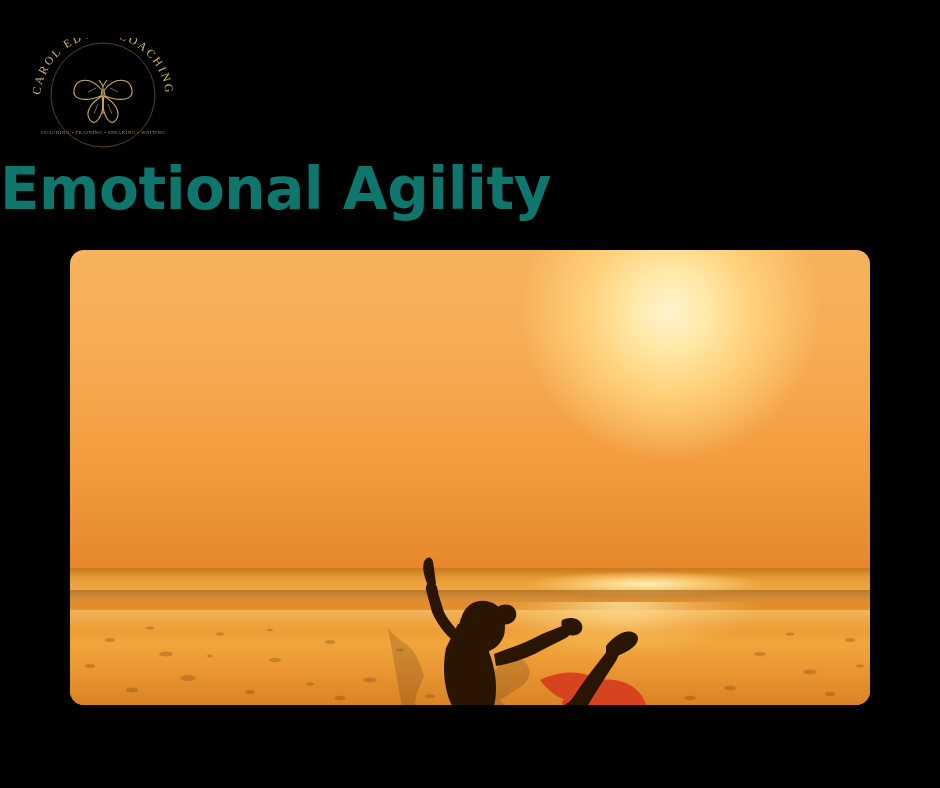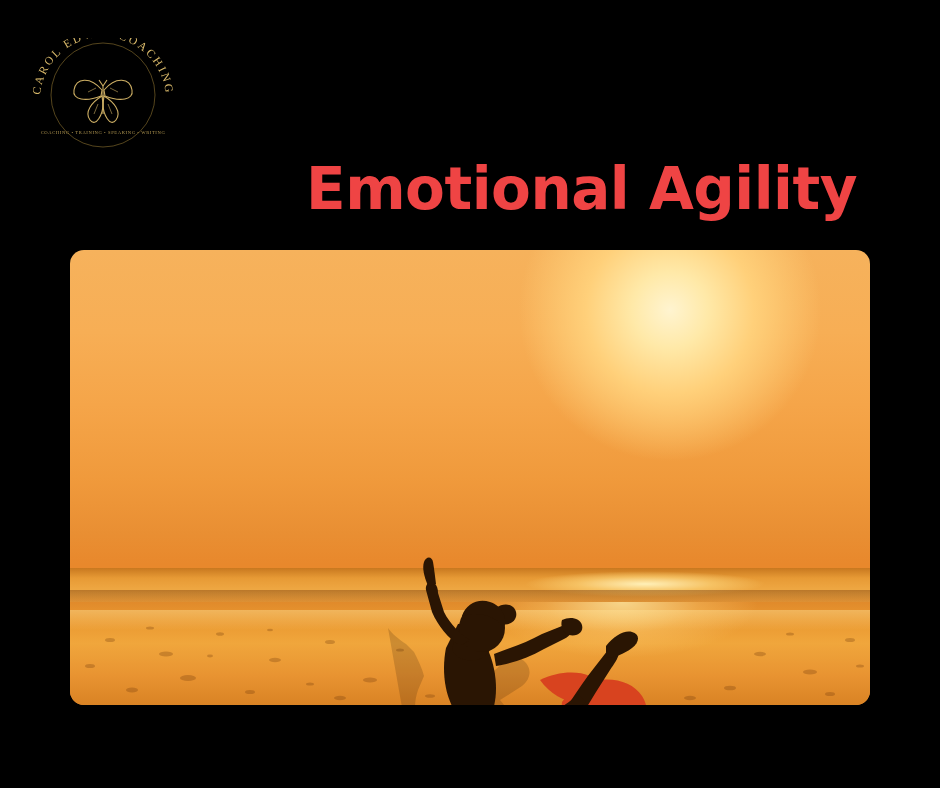--- a/index.html
+++ b/index.html
@@ -61,22 +61,22 @@
     letter-spacing: 0.6px;
     white-space: nowrap;
   }
 
   
   .title {
     position: absolute;
     left: 0;
     top: 155px;
     width: 857px;
-    text-align: right;
-    color: #ef4444;
+    text-align: left;
+    color: #0f766e;
     font-family: "DejaVu Sans", sans-serif;
     font-weight: bold;
     font-size: 58px;
     letter-spacing: -0.5px;
   }
 
   
   .photo-frame {
     position: absolute;
     left: 70px;

